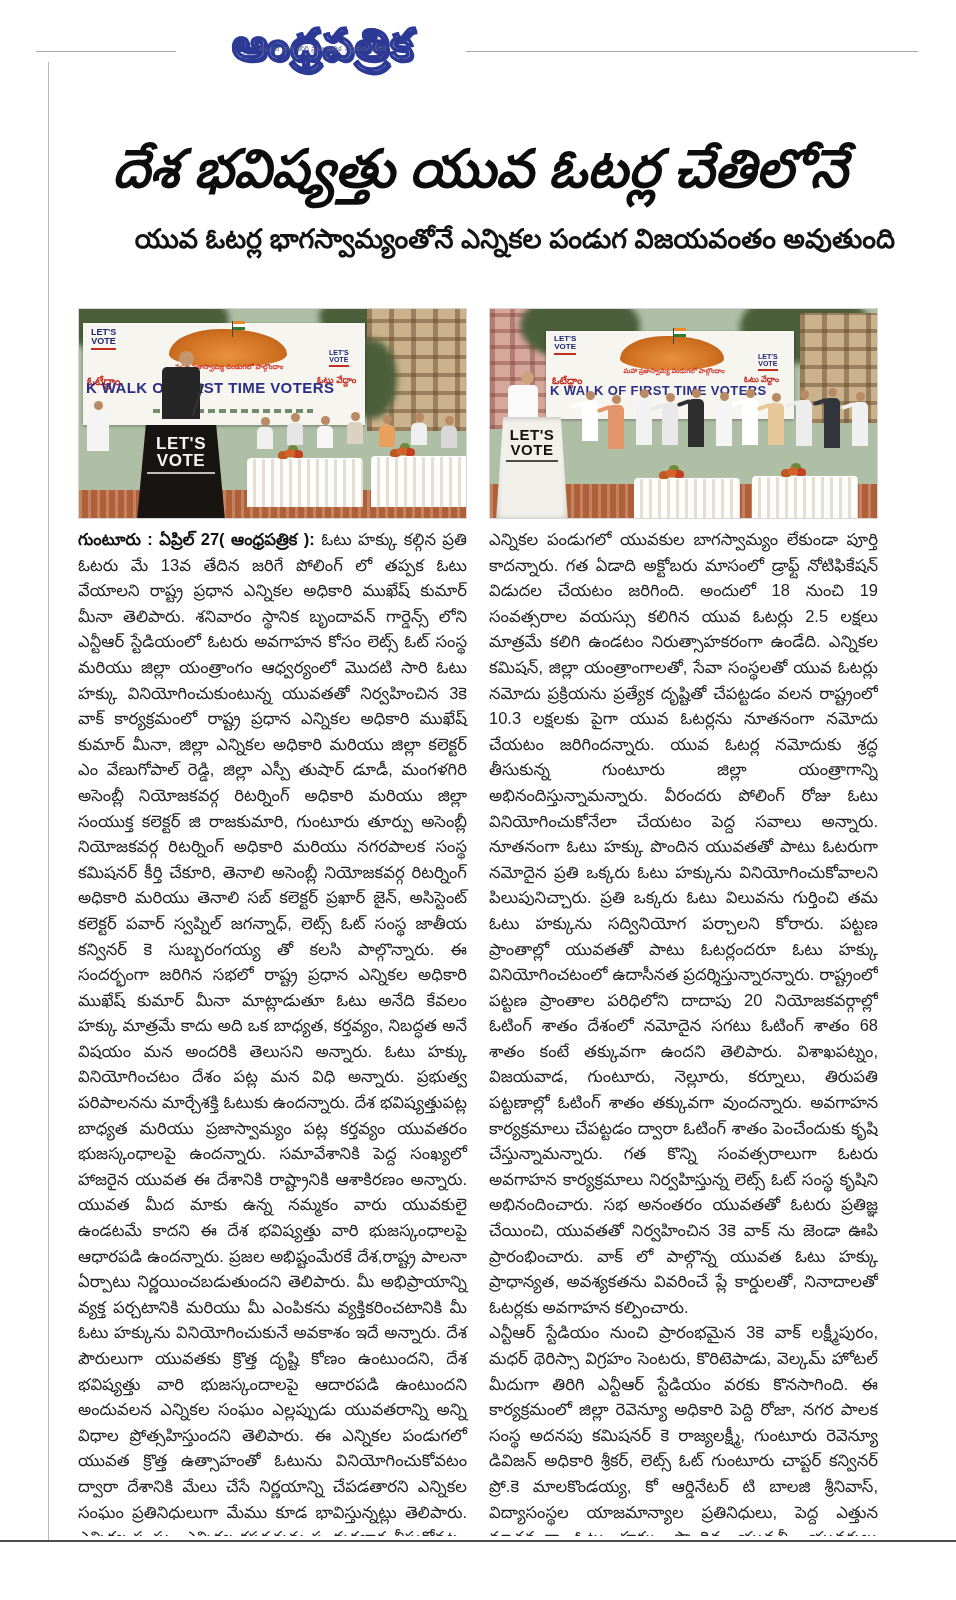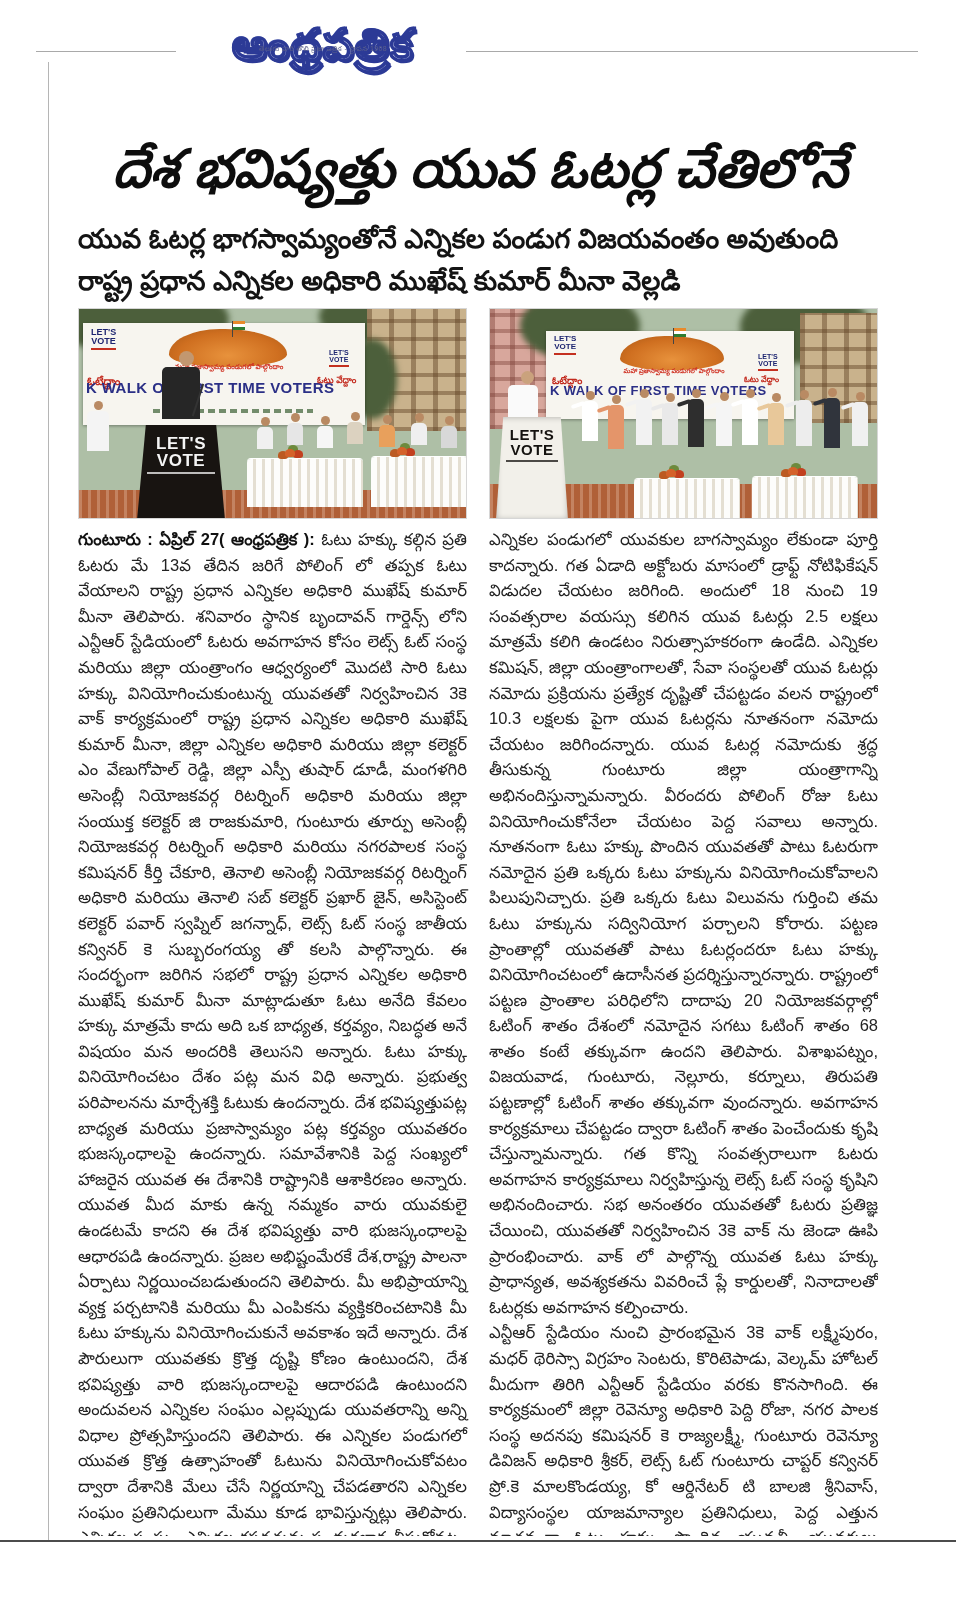--- a/index.html
+++ b/index.html
@@ -22,21 +22,21 @@
     font-size:7px; color:#5a5f8a; letter-spacing:.4px;
   }
   .tag-rule { position:absolute; top:51px; border-top:1.5px solid #a9a9a9; }
   #tag-rule-left  { left:36px;  width:140px; }
   #tag-rule-right { left:466px; width:452px; }
   #left-rule { position:absolute; left:48px; top:62px; height:1478px; border-left:1.5px solid #b5b5b5; }
   
   .headline { position:absolute; left:56px; width:848px; text-align:center; font-weight:bold; color:#0d0d0d; }
   #headline-1 { top:64px;  font-size:46px; line-height:62px; }
   #headline-2 { top:132px; font-size:53px; line-height:74px;font-style:italic; }
-  .subhead { position:absolute; left:78px; width:800px; text-align:left; font-weight:bold; color:#141414; }
+  .subhead { position:absolute; left:95px; width:800px; text-align:right; font-weight:bold; color:#141414; }
   #subhead-1 { top:224px; font-size:27px; }
   #subhead-2 { top:266px; font-size:27px; }
   
   #photos { position:absolute; left:78px; top:308px; width:800px; height:211px; display:flex; gap:22px; }
   .photo { position:relative; width:389px; height:211px; overflow:hidden; background:#aebfa6; border:1px solid #d6d6d6; }
   .trees { position:absolute; border-radius:50%; filter:blur(3px); background:#4c5f3b; }
   .building { position:absolute; background:#c9b28c;
     background-image:
       repeating-linear-gradient(90deg, rgba(96,66,36,.45) 0 5px, transparent 5px 22px),
       repeating-linear-gradient(0deg,  rgba(96,66,36,.45) 0 4px, transparent 4px 18px); }
@@ -89,21 +89,20 @@
 <div id="page">
 
   <div id="masthead-logo">ఆంధ్రపత్రిక</div>
   <div id="masthead-tagline">తెలుగు వారి తొలి ప్రజా పత్రిక - స్థాపన 1908</div>
   <div id="tag-rule-left" class="tag-rule"></div>
   <div id="tag-rule-right" class="tag-rule"></div>
   <div id="left-rule"></div>
 
   <div id="headline-2" class="headline">దేశ భవిష్యత్తు యువ ఓటర్ల చేతిలోనే</div>
   <div id="subhead-1" class="subhead">యువ ఓటర్ల భాగస్వామ్యంతోనే ఎన్నికల పండుగ విజయవంతం అవుతుంది</div>
-  <div id="subhead-2" class="subhead">రాష్ట్ర ప్రధాన ఎన్నికల అధికారి ముఖేష్ కుమార్ మీనా వెల్లడి</div>
 
   <div id="photos">
 
     <div class="photo">
       <div class="trees" style="left:-30px; top:-25px; width:180px; height:70px;"></div>
       <div class="trees" style="left:240px; top:-20px; width:120px; height:55px;"></div>
       <div class="building" style="left:288px; top:0; width:101px; height:122px;"></div>
       <div class="trees" style="left:268px; top:30px; width:50px; height:80px;"></div>
 
       <div class="banner" style="left:4px; top:14px; width:282px; height:102px;">

